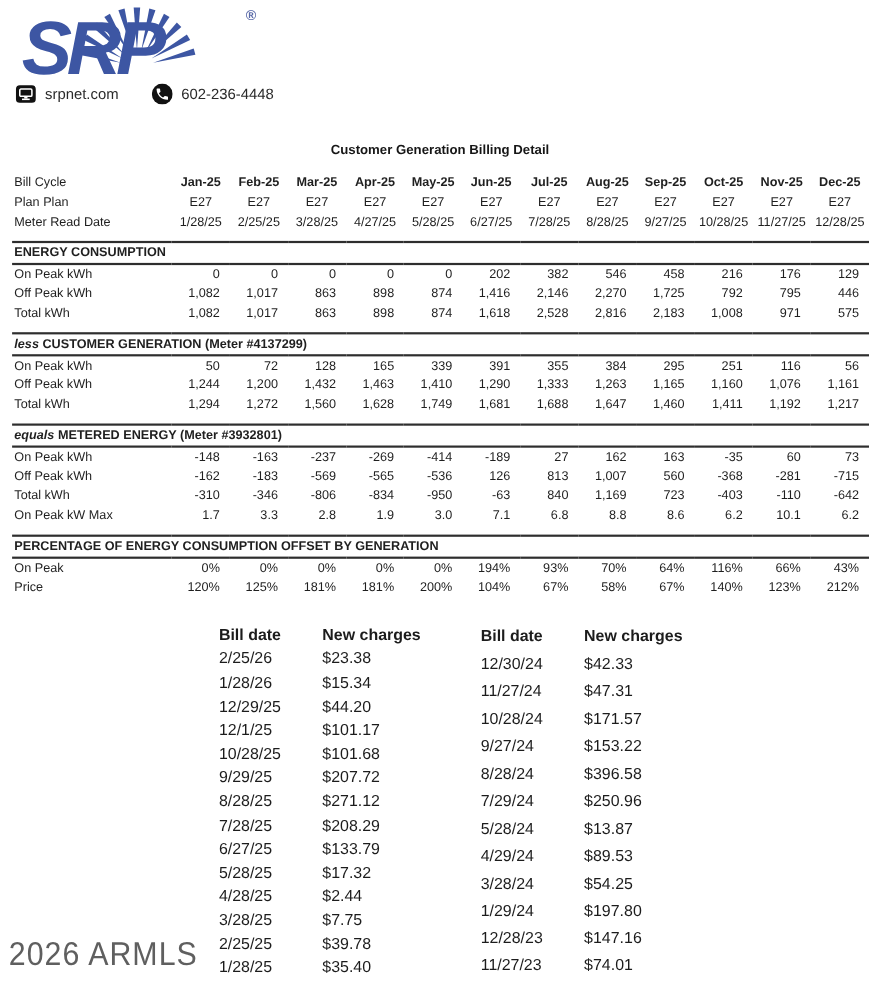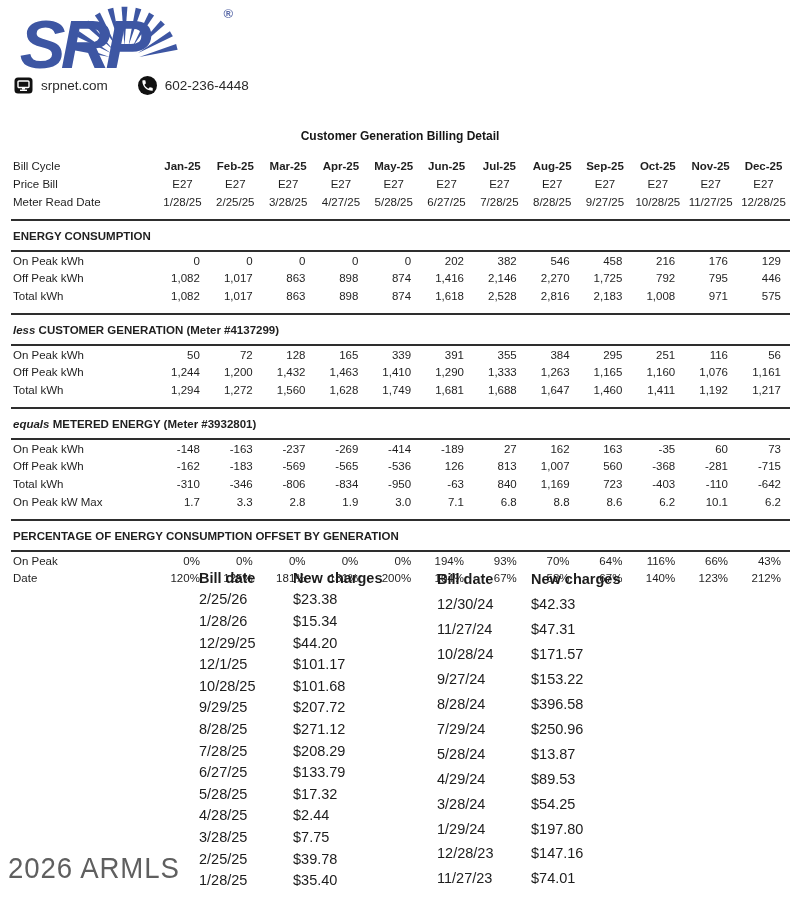--- a/index.html
+++ b/index.html
@@ -39,21 +39,21 @@
     font-size: 11.5px; color: #1f1f1f;
   }
   table.billing td { height: 18px; padding: 0; vertical-align: middle; white-space: nowrap; overflow: visible; }
   table.billing td.lbl { font-weight: normal; text-align: left; padding-left: 2px; }
   table.billing td.ctr { text-align: center; }
   table.billing td.bold { font-weight: bold; }
   table.billing td.num { text-align: right; padding-right: 9px; }
   table.billing td.sect {
     font-weight: bold; text-align: left; padding-left: 2px;
     border-top: 2px solid #2e2e2e; border-bottom: 2px solid #2e2e2e;
-    height: 31px;
+    height: 20px;
   }
   table.billing td.sect i { font-weight: bold; }
   table.billing tr.spacer-row td { height: 9px; }
 
   
   .charges {
     position: absolute; top: 567px; left: 199px;
     display: flex; gap: 0;
     font-size: 14.5px; color: #1c1c1c;
   }
@@ -137,21 +137,21 @@
           <td class="ctr bold">May-25</td>
           <td class="ctr bold">Jun-25</td>
           <td class="ctr bold">Jul-25</td>
           <td class="ctr bold">Aug-25</td>
           <td class="ctr bold">Sep-25</td>
           <td class="ctr bold">Oct-25</td>
           <td class="ctr bold">Nov-25</td>
           <td class="ctr bold">Dec-25</td>
         </tr>
         <tr>
-          <td class="lbl">Price Bill</td>
+          <td class="lbl">Plan Plan</td>
           <td class="ctr">E27</td>
           <td class="ctr">E27</td>
           <td class="ctr">E27</td>
           <td class="ctr">E27</td>
           <td class="ctr">E27</td>
           <td class="ctr">E27</td>
           <td class="ctr">E27</td>
           <td class="ctr">E27</td>
           <td class="ctr">E27</td>
           <td class="ctr">E27</td>
@@ -356,21 +356,21 @@
           <td class="num">0%</td>
           <td class="num">194%</td>
           <td class="num">93%</td>
           <td class="num">70%</td>
           <td class="num">64%</td>
           <td class="num">116%</td>
           <td class="num">66%</td>
           <td class="num">43%</td>
         </tr>
         <tr>
-          <td class="lbl">Date</td>
+          <td class="lbl">Price</td>
           <td class="num">120%</td>
           <td class="num">125%</td>
           <td class="num">181%</td>
           <td class="num">181%</td>
           <td class="num">200%</td>
           <td class="num">104%</td>
           <td class="num">67%</td>
           <td class="num">58%</td>
           <td class="num">67%</td>
           <td class="num">140%</td>

